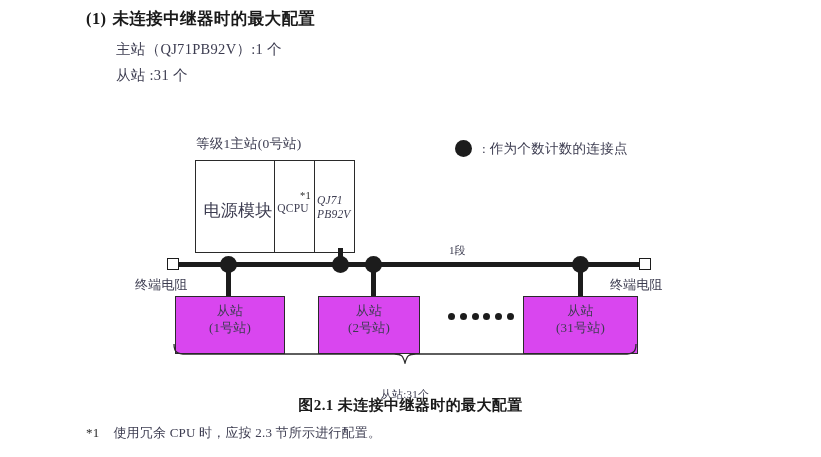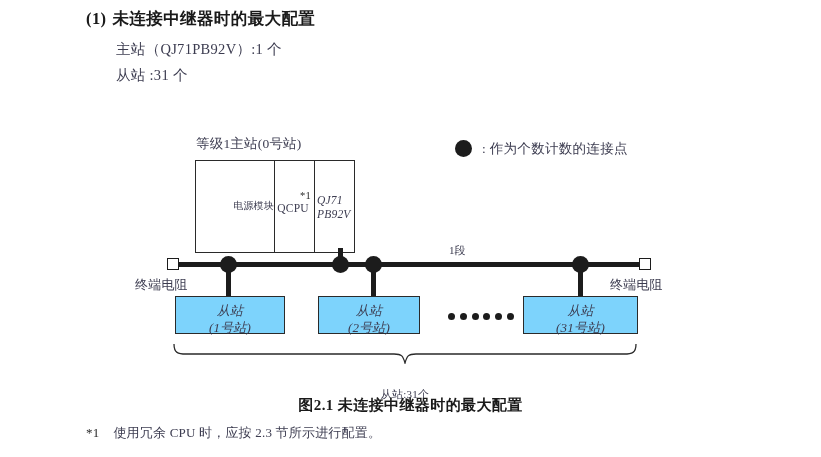--- a/index.html
+++ b/index.html
@@ -92,22 +92,22 @@
   .mod-label {
     position: absolute;
     color: #3c3c50;
     white-space: nowrap;
     letter-spacing: 0.2px;
   }
   .mod-power {
     left: 6px;
     top: 38px;
     width: 72px;
-    text-align: right;
-    font-size: 10px;
+    text-align: center;
+    font-size: 17px;
   }
   .mod-qcpu {
     left: 80px;
     top: 41px;
     width: 34px;
     text-align: center;
     font-size: 11.5px;
   }
   .mod-star {
     left: 104px;
@@ -183,25 +183,24 @@
   }
   .drop-down {
     top: 262px;
     height: 36px;
   }
 
   
   .slave-box {
     position: absolute;
     top: 296px;
-    height: 38px;
+    height: 58px;
     border: 1.3px solid #2a2a2a;
     box-sizing: border-box;
-    background: #7dd3fc;
-    font-style: italic;
+    background: #d946ef;
   }
   .slave-text {
     position: absolute;
     left: 0;
     right: 0;
     top: 5px;
     text-align: center;
     font-size: 13px;
     color: #3c3c50;
     line-height: 17px;

